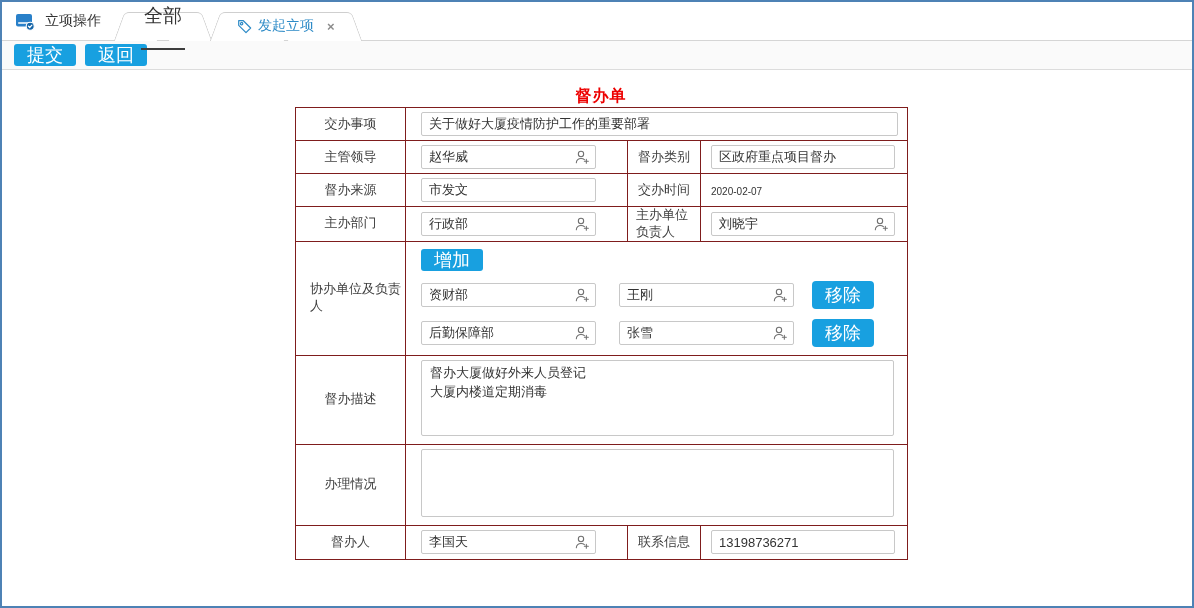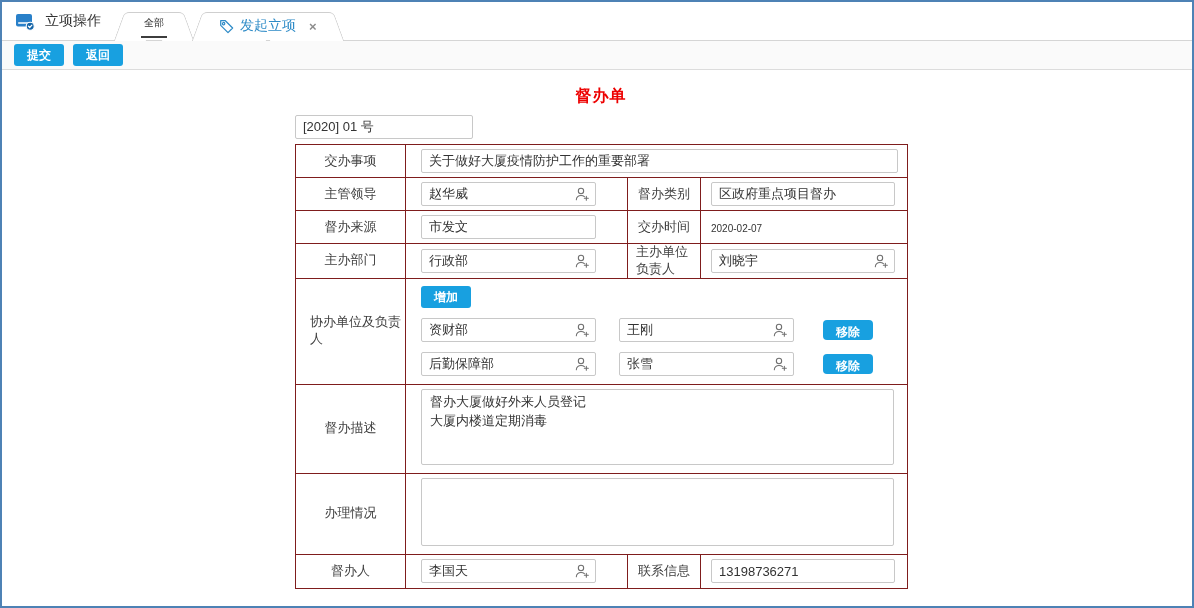--- a/index.html
+++ b/index.html
@@ -14,26 +14,26 @@
   
   .tabbar { height:39px; background:#fff; border-bottom:1px solid #d5d5d5; display:flex; align-items:stretch; }
   .app-area { display:flex; align-items:center; gap:9px; padding:0 16px 0 13px; }
   .app-title { font-size:14px; color:#333; }
   .tabs { display:flex; align-items:flex-end; }
   .tab { position:relative; height:28px; display:flex; align-items:center; padding:0 14px; margin:0 14px 0 10px; cursor:pointer; }
   .tab::before,.tab::after { content:""; position:absolute; top:0; bottom:-1px; width:58%; background:#fff; border-top:1px solid #cfcfcf; }
   .tab::before { left:-8px; transform:skewX(-20deg); border-left:1px solid #cfcfcf; border-top-left-radius:5px; }
   .tab::after { right:-8px; transform:skewX(20deg); border-right:1px solid #cfcfcf; border-top-right-radius:5px; }
   .tab > * { position:relative; z-index:1; }
-  .tab-all-label { color:#333; font-size:10px; border-bottom:2px solid #3d3d3d; padding:1px 3px 6px; }
+  .tab-all-label { color:#333; font-size:19px; border-bottom:2px solid #3d3d3d; padding:1px 3px 19px; }
   .tab-active { color:#2e8bc7; font-size:14px; gap:6px; }
   .tab-close { color:#8c8c8c; font-size:13px; font-weight:bold; margin-left:7px; line-height:1; }
   
   .toolbar { height:29px; background:#fafafa; border-bottom:1px solid #dcdcdc; display:flex; align-items:center; gap:9px; padding:0 12px; }
-  .btn { background:#18a0e0; color:#fff; font-size:12px; border:none; border-radius:3px; height:22px; line-height:22px; padding:0 13px; cursor:pointer; font-family:inherit;font-weight:bold; }
+  .btn { background:#18a0e0; color:#fff; font-size:18px; border:none; border-radius:3px; height:22px; line-height:22px; padding:0 13px; cursor:pointer; font-family:inherit; }
   .btn-small { height:22px; }
   
   .content { padding-top:16px; }
   .form-wrap { width:612px; margin-left:293px; }
   .form-title { text-align:center; color:#ed0000; font-size:16px; font-weight:600; letter-spacing:1px; }
   .doc-number { width:178px; height:24px; margin:8px 0 5px; }
   input[type="text"] { border:1px solid #c8c8c8; border-radius:2px; height:24px; font-size:13px; padding:0 7px; color:#333; font-family:inherit; background:#fff; }
   textarea { border:1px solid #c8c8c8; border-radius:2px; font-size:13px; padding:3px 8px; color:#333; font-family:inherit; resize:none; line-height:1.45; }
   table.form { border-collapse:collapse; width:612px; table-layout:fixed; }
   table.form td { border:1px solid #7f1d1d; vertical-align:middle; }
@@ -44,21 +44,21 @@
   .iwrap { position:relative; display:inline-block; vertical-align:middle; }
   .iwrap input { width:100%; padding-right:28px; }
   .iwrap .suffix-icon { position:absolute; right:6px; top:4px; }
   .w-full { width:477px; }
   .w-mid { width:175px; }
   .w-col4 { width:184px; }
   .w-date2 { width:190px; }
   .plain-value { font-size:10px; color:#333; }
   .coorg-row { display:flex; align-items:center; margin-top:10px; }
   .coorg-row .gap1 { margin-left:23px; }
-  .coorg-row .btn { margin-left:29px; border-radius:4px; height:20px; line-height:24px; }
+  .coorg-row .btn { margin-left:18px; border-radius:4px; height:28px; line-height:24px; }
   .deadline-sep { color:#666; font-size:12px; margin:0 9px; }
   .desc-area { width:473px; height:76px; }
   .progress-area { width:473px; height:68px; }
 </style>
 </head>
 <body>
 
 <div class="tabbar">
   <div class="app-area">
     <span style="display:inline-flex;">
@@ -89,21 +89,20 @@
 </div>
 
 <div class="toolbar">
   <button class="btn">提交</button>
   <button class="btn">返回</button>
 </div>
 
 <div class="content">
   <div class="form-wrap">
     <div class="form-title">督办单</div>
-    <input type="text" class="doc-number" value="[2020] 01 号" style="">
 
     <table class="form">
       <colgroup>
           <col style="width:110px">
           <col style="width:222px">
           <col style="width:73px">
           <col style="width:207px">
         </colgroup>
 
       <tbody>

